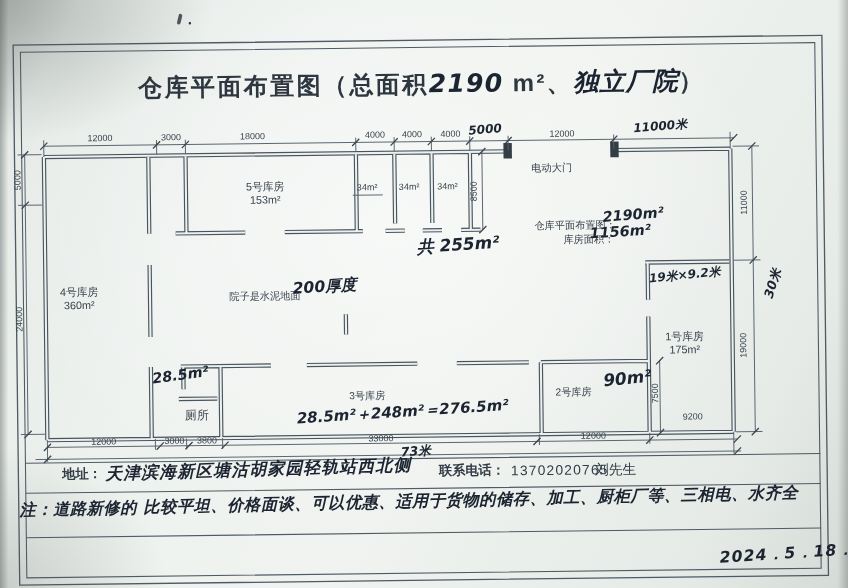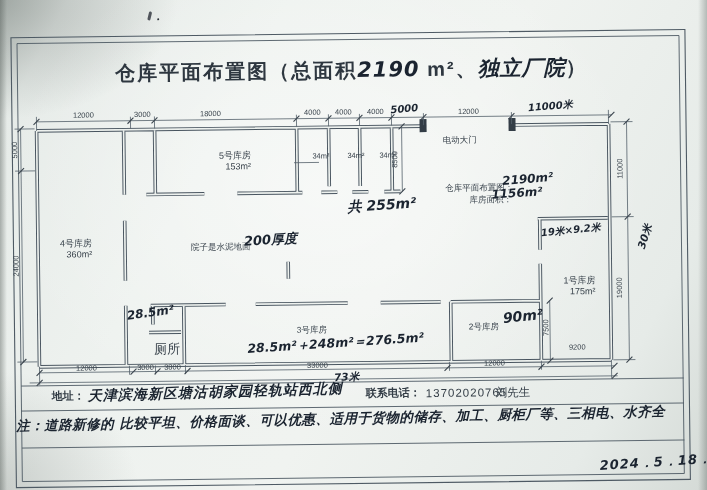--- a/index.html
+++ b/index.html
@@ -14,22 +14,22 @@
     background:radial-gradient(ellipse at 0% 0%, rgba(90,98,94,.38), rgba(90,98,94,0) 70%);}
   .shade-bl{position:absolute;left:0;bottom:0;width:140px;height:120px;pointer-events:none;
     background:radial-gradient(ellipse at 0% 100%, rgba(90,98,94,.25), rgba(90,98,94,0) 70%);}
   .edge-right{position:absolute;top:0;right:0;width:9px;height:100%;
     background:linear-gradient(90deg, rgba(80,88,84,0), rgba(80,88,84,.35));}
   .edge-left{position:absolute;top:0;left:0;width:7px;height:100%;
     background:linear-gradient(90deg, rgba(70,78,74,.4), rgba(70,78,74,0));}
   .tilt{position:absolute;inset:0;transform:rotate(-0.7deg);transform-origin:50% 50%;}
   svg.plan{position:absolute;left:0;top:0;}
   .lbl{position:absolute;color:#39434c;white-space:nowrap;line-height:1.25;}
-  .room{font-size:9px;text-align:right;}
-  .small-lbl{font-size:7.5px;text-align:center;margin-left:15px;}
+  .room{font-size:9px;text-align:center;}
+  .small-lbl{font-size:7.5px;text-align:center;}
   .dim{font-size:7.5px;transform:translate(-50%,-50%);}
   .dimv{font-size:7.5px;transform:translate(-50%,-50%) rotate(-90deg);}
   .hand{font-family:"DejaVu Sans",sans-serif;font-style:italic;font-weight:700;color:#1b2430;}
   .title{position:absolute;top:56px;left:0;width:100%;text-align:center;
          font-size:20px;letter-spacing:2px;color:#2e3740;font-weight:600;}
   .title .hand{font-size:21px;letter-spacing:1px;}
   .footer-p{font-size:11px;color:#333d46;font-weight:600;}
   .pen-mark{position:absolute;left:151px;top:9px;width:3px;height:9px;background:#2a3038;
             border-radius:2px;transform:rotate(14deg);opacity:.8;}
   .pen-dot{position:absolute;left:160px;top:16px;width:2px;height:2px;background:#2a3038;border-radius:50%;}
@@ -141,21 +141,21 @@
     <span style="display:block">4号库房</span>
     <span style="display:block">360m²</span>
   </div>
   <div class="lbl room" style="left:545px;top:278px;width:50px">
     <span style="display:block">1号库房</span>
     <span style="display:block">175m²</span>
   </div>
   <div class="lbl room" style="left:456px;top:323px;width:42px;font-size:8.5px">2号库房</div>
   <div class="lbl hand" style="left:502px;top:310px;font-size:14px;transform:rotate(-5deg)">90m²</div>
   <div class="lbl room" style="left:284px;top:324px;width:42px;font-size:8.5px">3号库房</div>
-  <div class="lbl" style="left:153px;top:339px;font-size:13px">厕所</div>
+  <div class="lbl" style="left:153px;top:339px;font-size:10px">厕所</div>
 
   <div class="lbl" style="left:444px;top:136px;font-size:8.5px">电动大门</div>
   <div class="lbl" style="left:191px;top:240px;font-size:8.5px">院子是水泥地面</div>
   <div class="lbl hand" style="left:244px;top:231px;font-size:13px;transform:rotate(-3deg)">200厚度</div>
   <div class="lbl" style="left:446px;top:184px;font-size:8.5px">仓库平面布置图：</div>
   <div class="lbl hand" style="left:503px;top:174px;font-size:12px;transform:rotate(-4deg)">2190m²</div>
   <div class="lbl" style="left:470px;top:196px;font-size:8.5px">库房面积：</div>
   <div class="lbl hand" style="left:492px;top:188px;font-size:12px;transform:rotate(-3deg)">1156m²</div>
   <div class="lbl hand" style="left:348px;top:197px;font-size:14px;transform:rotate(-3deg)">共 255m²</div>
   <div class="lbl hand" style="left:246px;top:335px;font-size:12.5px;transform:rotate(-3deg)">28.5m²＋248m²＝276.5m²</div>

